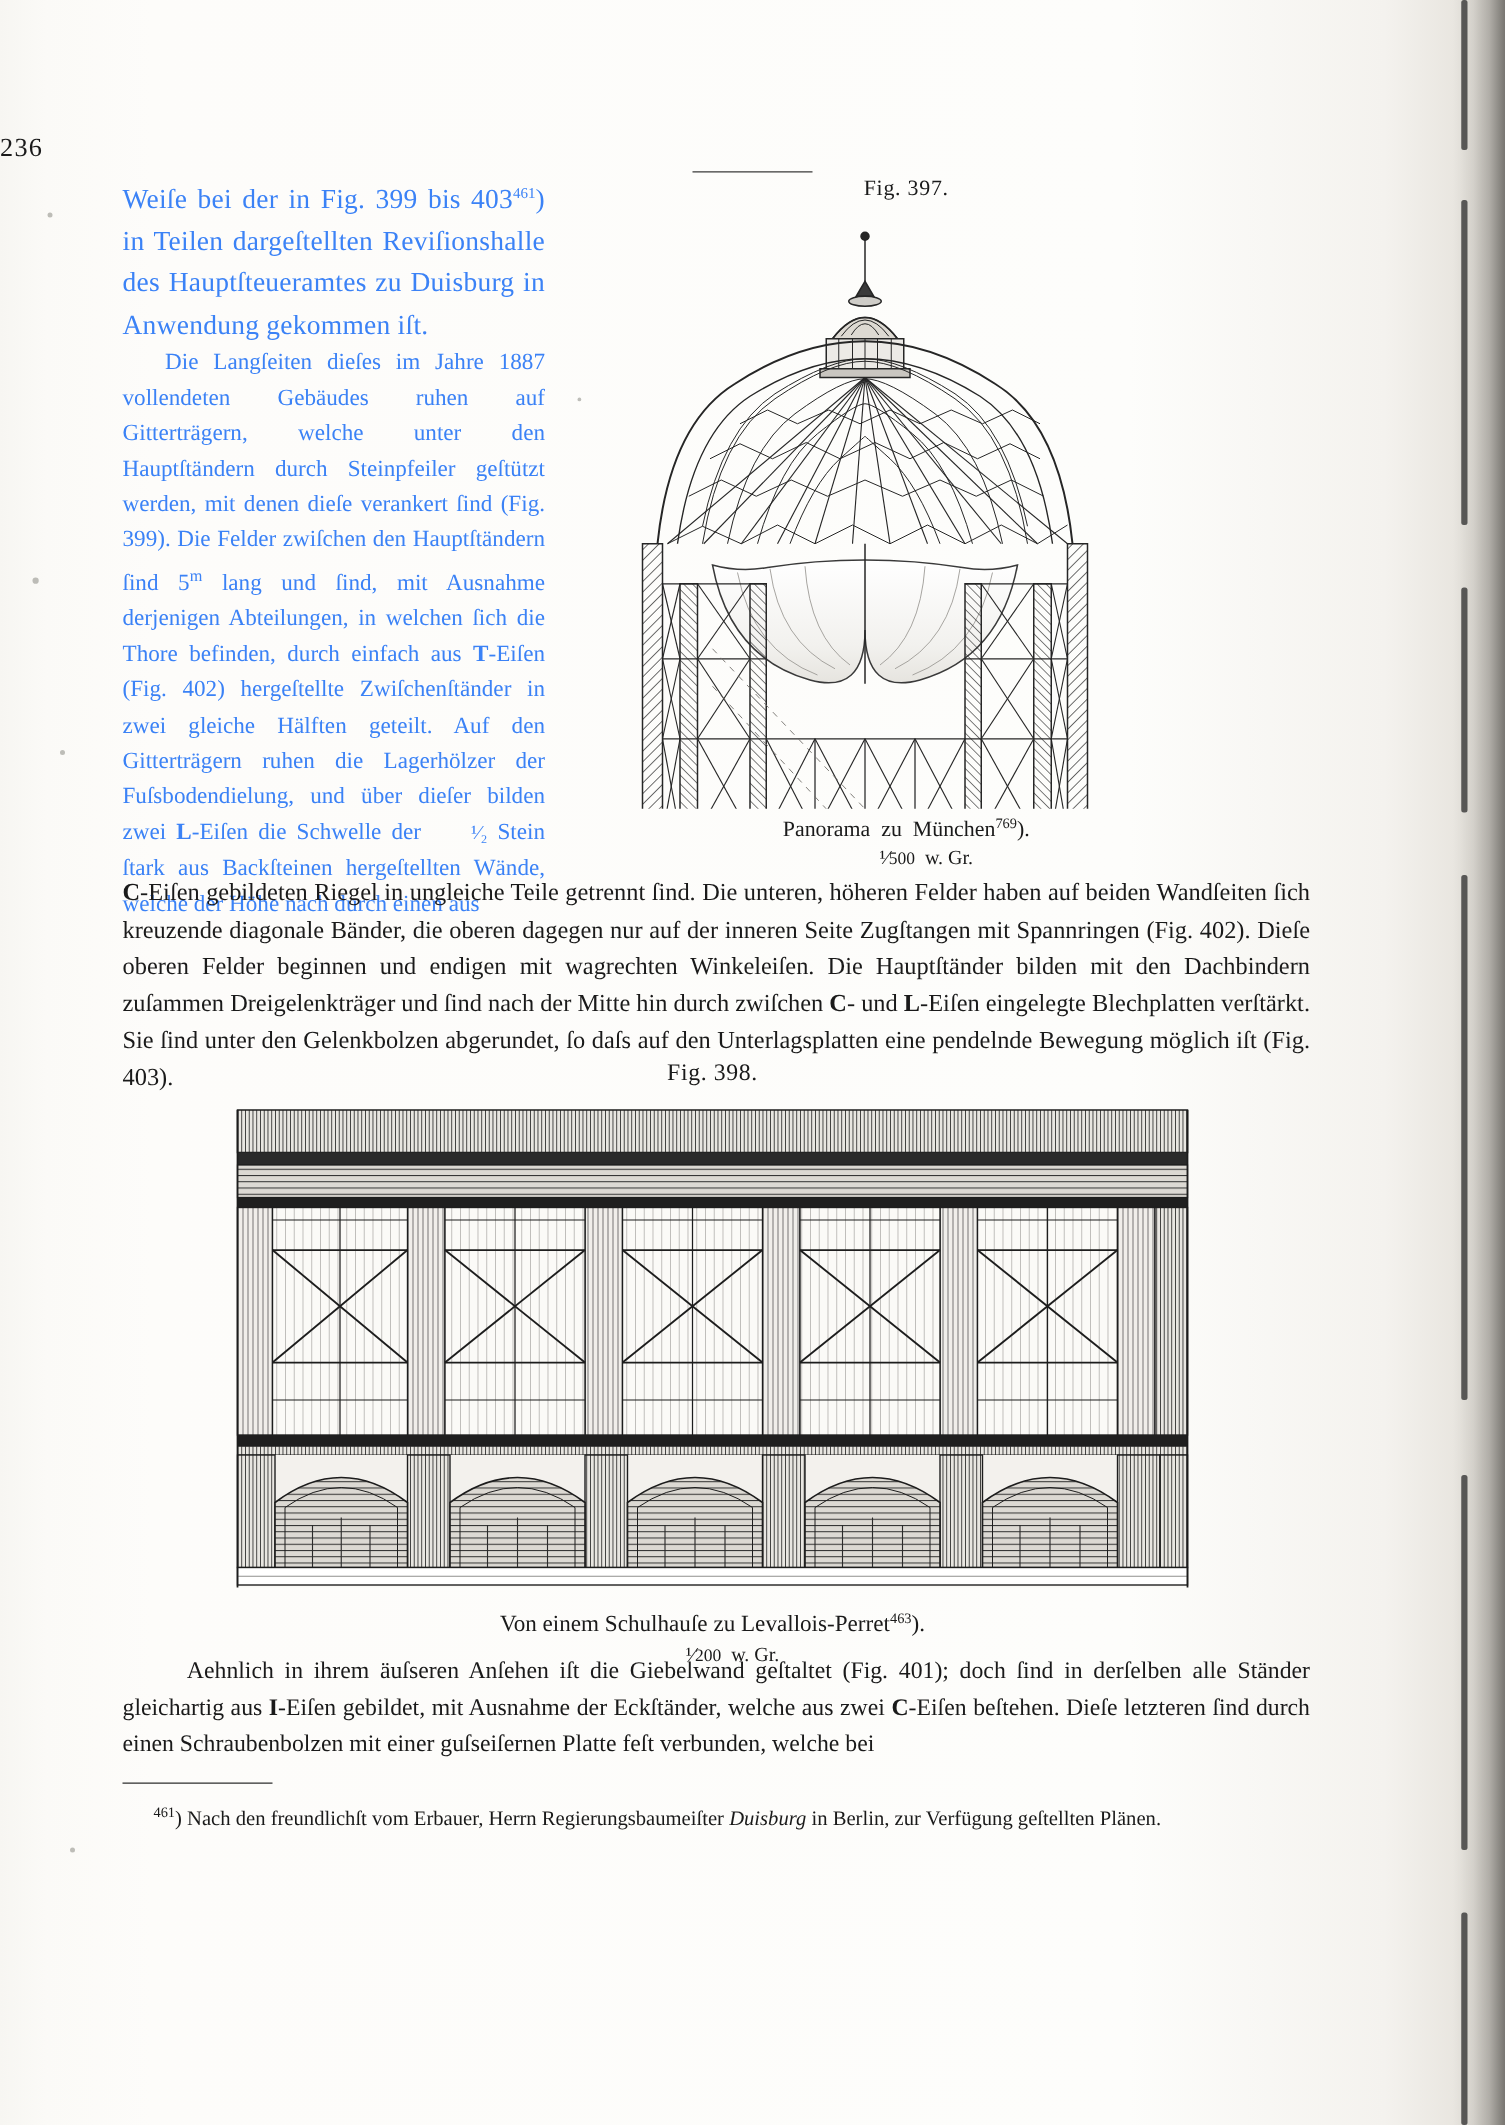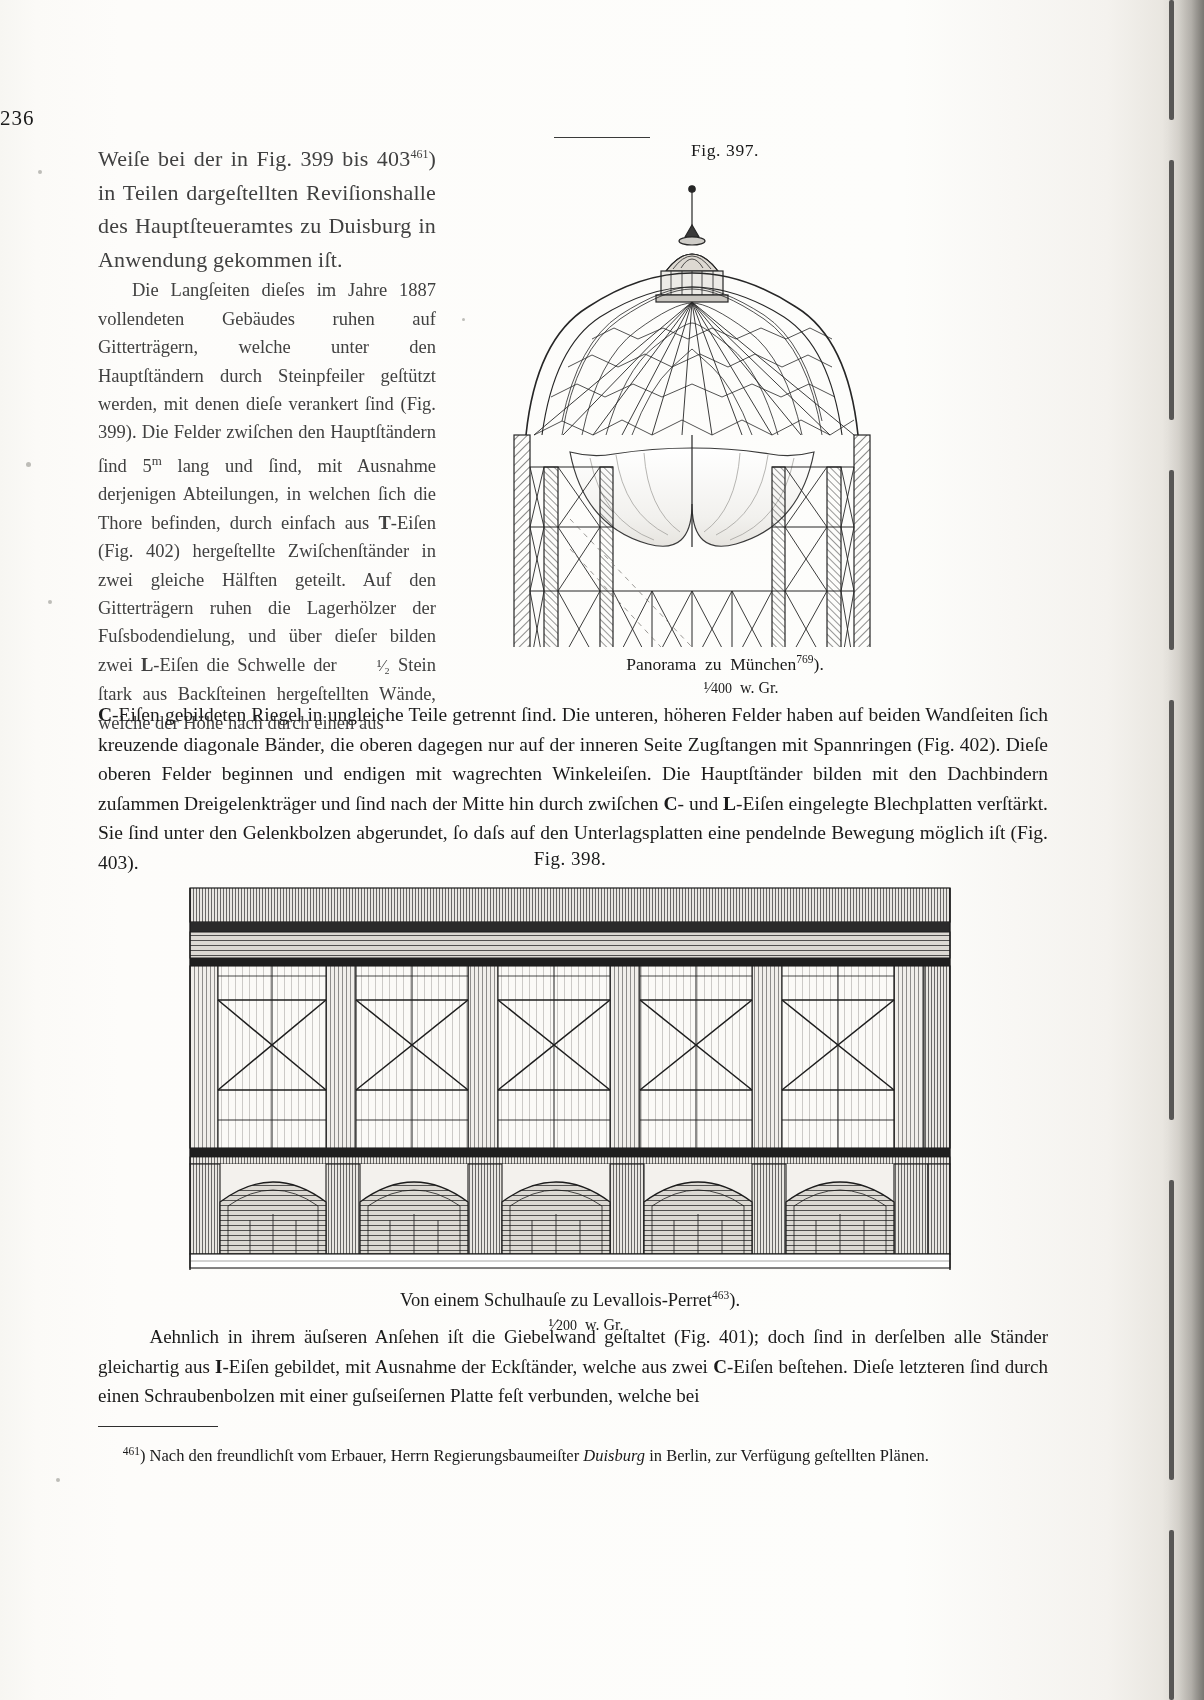--- a/index.html
+++ b/index.html
@@ -39,21 +39,21 @@
   }
   .page-number .rule {
     width:96px; height:1px; background:#3a3a3a; margin:6px auto 0;
   }
 
   
   .col-left {
     position:absolute; left:98px; top:138px; width:338px;
     font-size:19.5px; line-height:29px;
     text-align:justify;
-    color:#404040;
+    color:#3b82f6;
   }
   .col-left p { margin:0; }
   .lead { font-size:22px; line-height:33.5px; letter-spacing:.2px; }
   .lead .sup { font-size:12px; vertical-align:super; letter-spacing:0; }
   .body-small { font-size:18.5px; line-height:28.4px; text-indent:34px; }
 
   
   .fig397-wrap { position:absolute; left:430px; top:140px; width:590px; }
   .fig-caption-top {
     text-align:center; font-size:17.5px; letter-spacing:.6px; margin-bottom:6px;
@@ -309,21 +309,21 @@
 
         <rect x="140" y="540" width="46" height="56" fill="none" stroke-width="0.9"></rect>
         <rect x="338" y="540" width="46" height="56" fill="none" stroke-width="0.9"></rect>
 
         <rect x="130" y="604" width="54" height="12" fill="none" stroke-width="0.9"></rect>
         <rect x="340" y="604" width="54" height="12" fill="none" stroke-width="0.9"></rect>
       </g>
     </svg>
 
     <div class="fig-caption-bot">Panorama&nbsp;&nbsp;zu&nbsp;&nbsp;München<span class="sup">769</span>).</div>
-    <div class="fig-scale"><span class="frac">¹⁄</span><span style="font-size:14px;">400</span>&nbsp;&nbsp;<span>w. Gr.</span></div>
+    <div class="fig-scale"><span class="frac">¹⁄</span><span style="font-size:14px;">500</span>&nbsp;&nbsp;<span>w. Gr.</span></div>
   </div>
 
   <div class="wide-par">
     <p><b>C</b>-Eiſen gebildeten Riegel in ungleiche Teile getrennt ſind. Die unteren, höheren Felder haben auf beiden Wandſeiten ſich kreuzende diagonale Bänder, die oberen dagegen nur auf der inneren Seite Zugſtangen mit Spannringen (Fig. 402). Dieſe oberen Felder beginnen und endigen mit wagrechten Winkeleiſen. Die Hauptſtänder bilden mit den Dachbindern zuſammen Dreigelenkträger und ſind nach der Mitte hin durch zwiſchen <b>C</b>- und <b>L</b>-Eiſen eingelegte Blechplatten verſtärkt. Sie ſind unter den Gelenkbolzen abgerundet, ſo daſs auf den Unterlagsplatten eine pendelnde Bewegung möglich iſt (Fig. 403).</p>
   </div>
 
   <div class="fig398-wrap">
     <div class="fig398-title">Fig. 398.</div>
 
     <svg width="880" height="400" viewBox="0 0 880 400">

